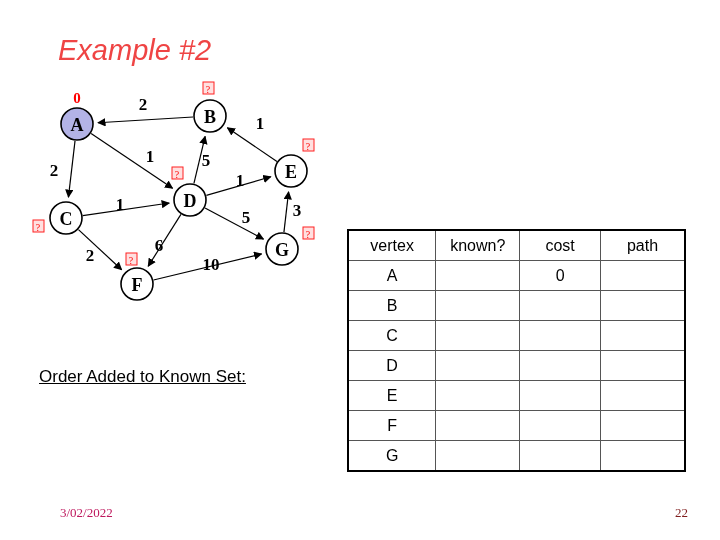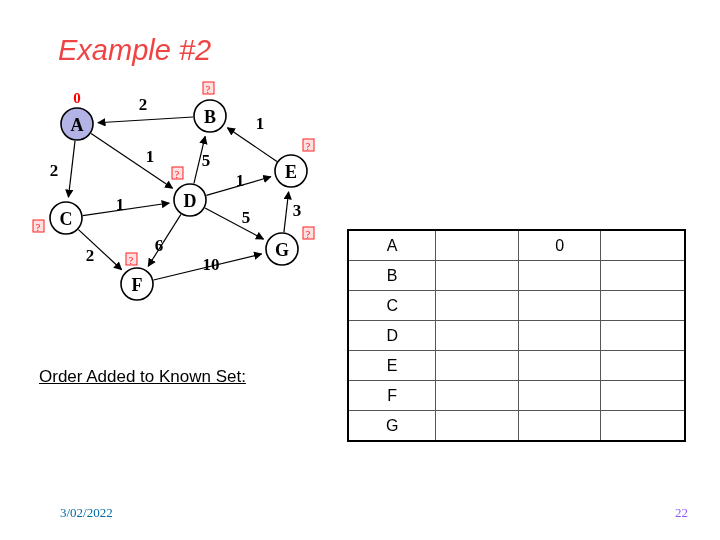--- a/index.html
+++ b/index.html
@@ -113,29 +113,29 @@
   #vertex-table td.col-vertex { width: 88px; }
   #vertex-table td.col-known  { width: 84px; }
   #vertex-table td.col-cost   { width: 82px; }
   #vertex-table td.col-path   { width: 85px; }
   #footer-date {
     position: absolute;
     left: 60px;
     top: 505px;
     font-family: "Liberation Serif", serif;
     font-size: 13px;
-    color: #0369a1;
+    color: #be185d;
   }
   #footer-page {
     position: absolute;
     left: 675px;
     top: 505px;
     font-family: "Liberation Serif", serif;
     font-size: 13px;
-    color: #8b5cf6;
+    color: #7f1d1d;
   }
 </style>
 </head>
 <body>
 
 <div id="slide">
 
   <div id="slide-title">Example #2</div>
 
   <svg id="graph-svg" width="360" height="240">
@@ -211,20 +211,26 @@
           <text x="308" y="164">?</text>
         </g>
       </g>
   </svg>
 
   <div id="order-known">Order Added to Known Set:</div>
 
   <table id="vertex-table">
     <tbody id="vertex-table-body">
         <tr>
+          <td class="col-vertex">vertex</td>
+          <td class="col-known">known?</td>
+          <td class="col-cost">cost</td>
+          <td class="col-path">path</td>
+        </tr>
+        <tr>
           <td class="col-vertex">A</td>
           <td class="col-known"></td>
           <td class="col-cost">0</td>
           <td class="col-path"></td>
         </tr>
         <tr>
           <td class="col-vertex">B</td>
           <td class="col-known"></td>
           <td class="col-cost"></td>
           <td class="col-path"></td>

